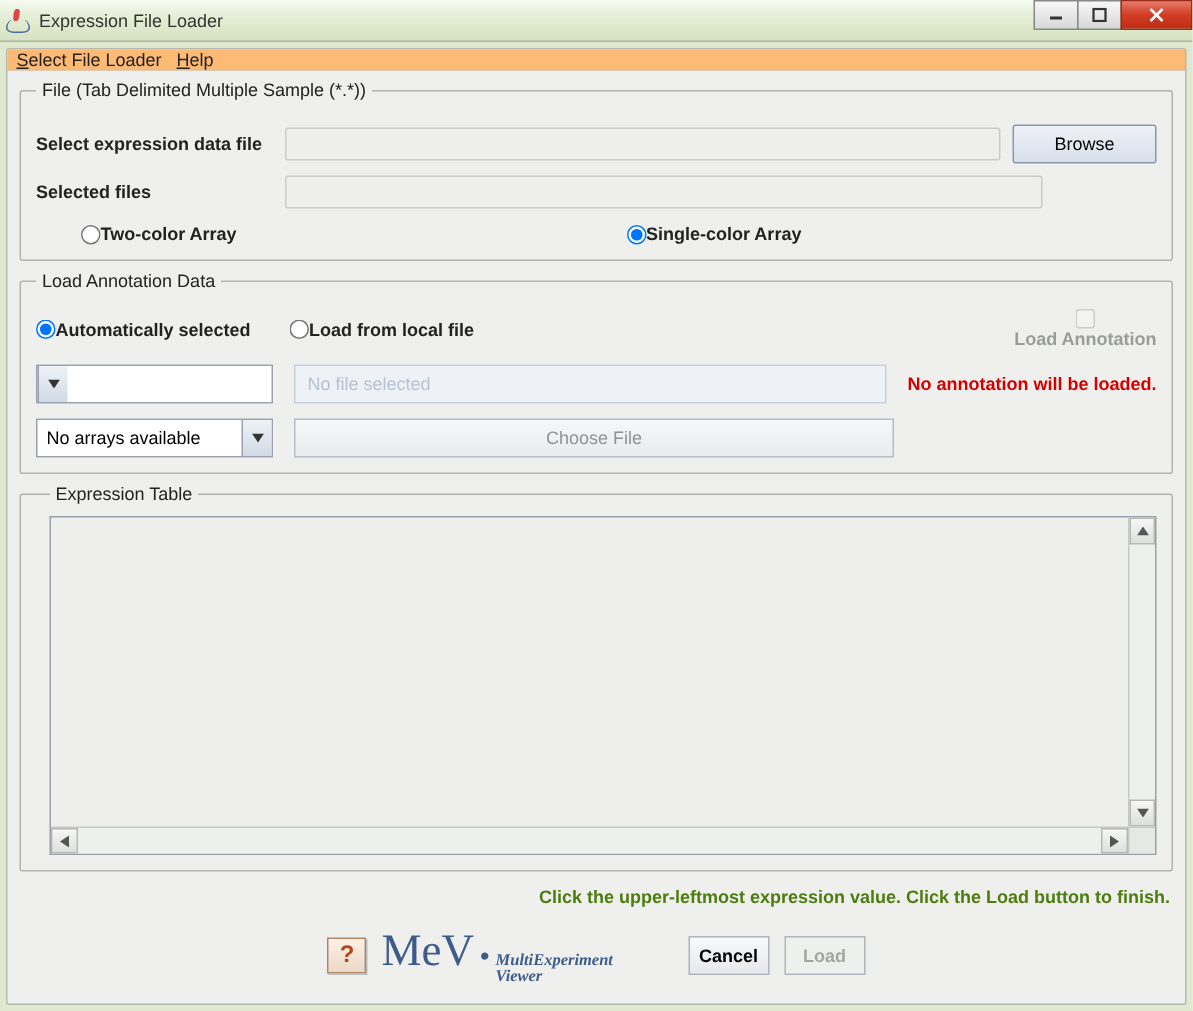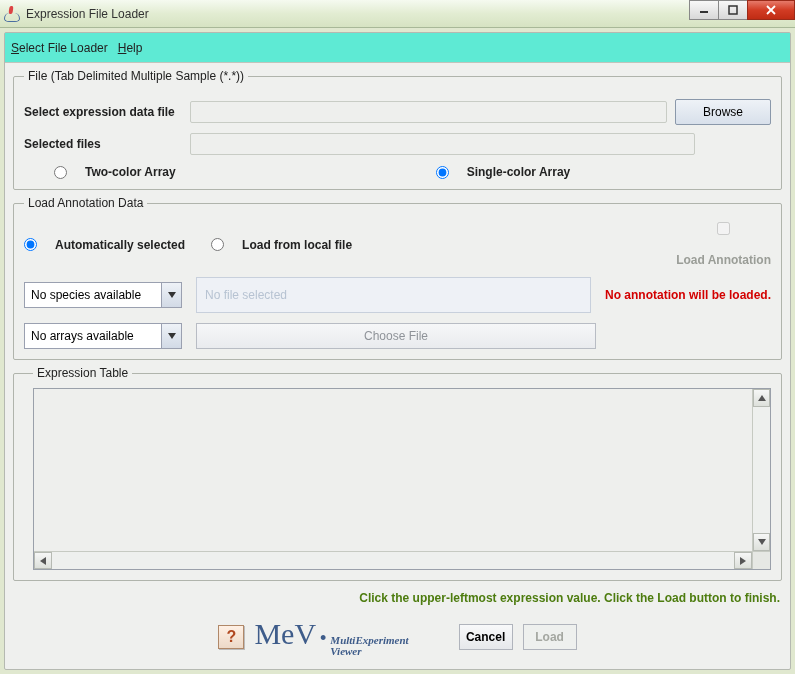--- a/index.html
+++ b/index.html
@@ -82,27 +82,27 @@
   .app-body {
     margin: 4px;
     background: #eff0ee;
     border: 1px solid #b5b9b1;
     border-radius: 2px;
     height: 638px;
     display: flex;
     flex-direction: column;
   }
   .menubar {
-    height: 30px;
+    height: 14px;
     border-bottom: 1px solid #c0c4bc;
     display: flex;
     align-items: center;
     padding: 0 6px;
     gap: 10px;
-    background: #5eead4;
+    background: #fdba74;
   }
   .menu-item {
     color: #222;
     cursor: default;
   }
   .menu-item .mn { text-decoration: underline; }
   .content {
     flex: 1;
     padding: 6px 8px 4px 8px;
     display: flex;
@@ -162,21 +162,21 @@
     display: flex;
     gap: 60px;
     margin-top: 10px;
     align-items: center;
   }
   .radio-row .left { margin-left: 30px; }
   .radio-row .right { margin-left: 200px; }
   label.radio, label.chk {
     display: flex;
     align-items: center;
-    gap: 18px;
+    gap: 0;
     font-weight: bold;
     color: #222;
   }
   label.chk.disabled { color: #9a9d97; font-weight: bold; flex-direction: column; }
   input[type=radio], input[type=checkbox] { margin: 0; }
   .ann-row {
     display: flex;
     align-items: center;
     gap: 14px;
     margin-top: 10px;
@@ -202,21 +202,21 @@
     background: linear-gradient(to bottom, #eef2f7, #d2dae6);
     border-left: 1px solid #9aa0b0;
     display: flex;
     align-items: center;
     justify-content: center;
   }
   .combo .cbtn svg { display:block; }
   .file-disabled {
     flex: 1;
     max-width: 400px;
-    height: 36px;
+    height: 26px;
     border: 1px solid #c8d0dc;
     background: #eef1f6;
     color: #b7c3d2;
     padding: 0 8px;
     display: flex;
     align-items: center;
     font-style: normal;
   }
   .warn {
     color: #d30000;
@@ -436,21 +436,20 @@
           <span>Load from local file</span>
         </label>
         <label class="chk disabled" style="margin-left:auto;">
           <input type="checkbox" disabled="" style="">
           <span>Load Annotation</span>
         </label>
       </div>
 
       <div class="ann-row">
         <div class="combo">
-          <div class="ctext">No species available</div>
           <div class="cbtn">
             <svg width="8" height="6">
                 <polygon points="0,0 8,0 4,6" fill="#333"></polygon>
               </svg>
           </div>
         </div>
         <div class="file-disabled">No file selected</div>
         <div class="warn">No annotation will be loaded.</div>
       </div>
 

